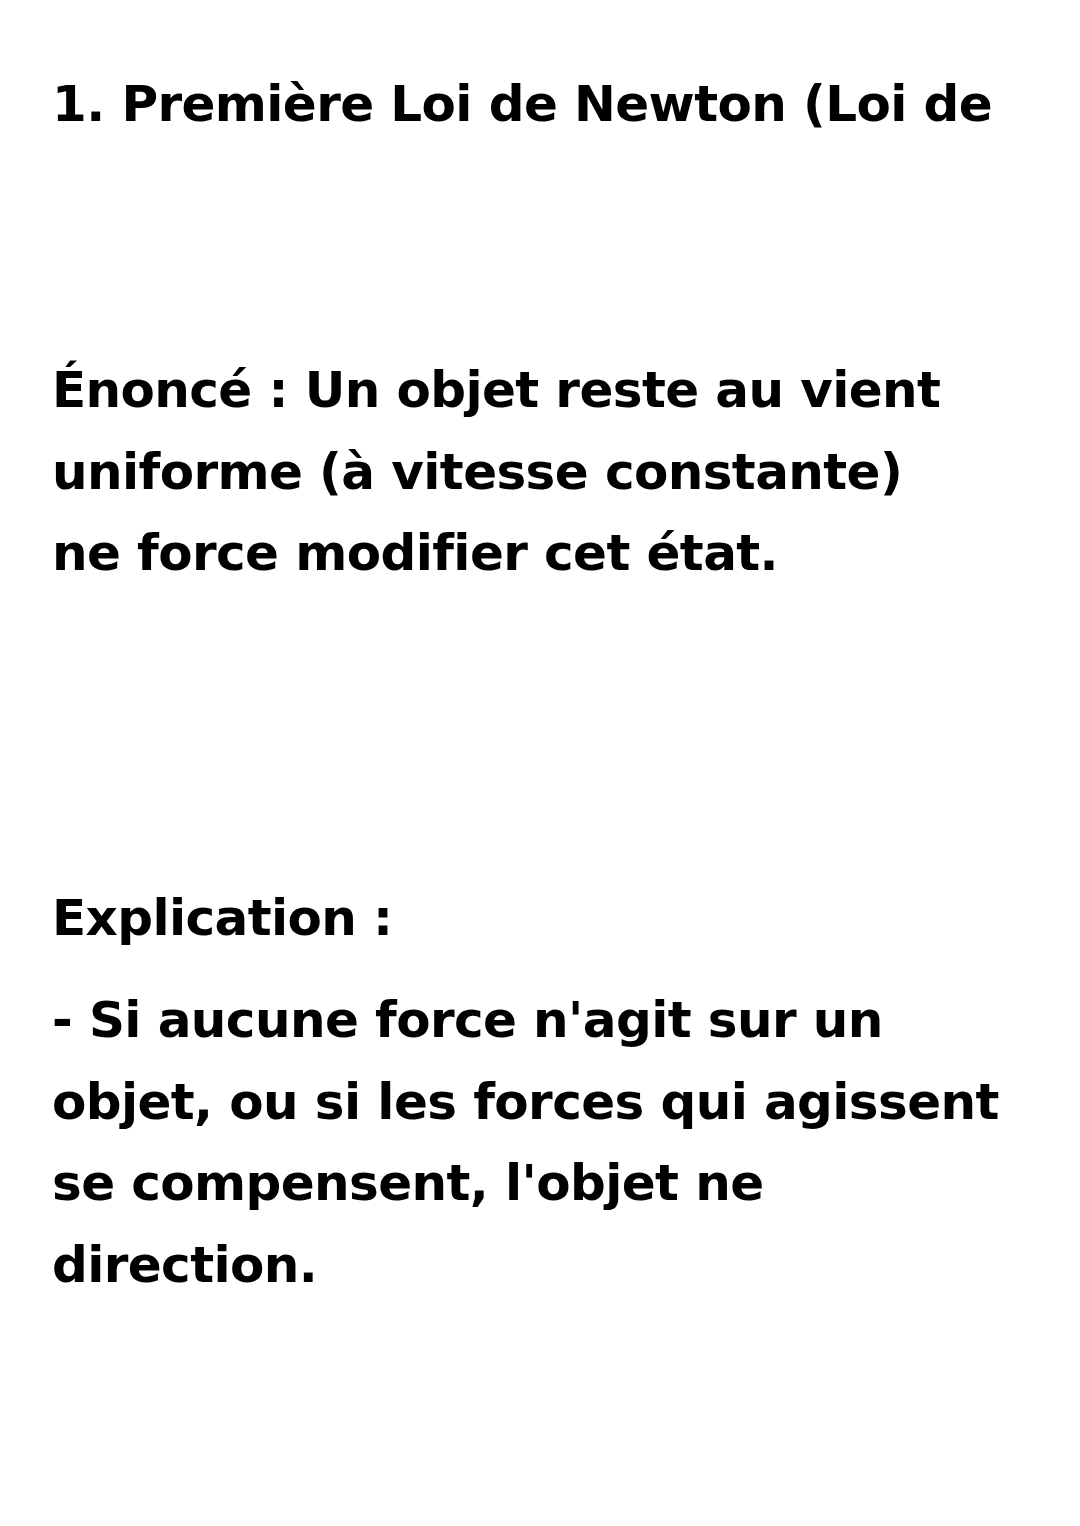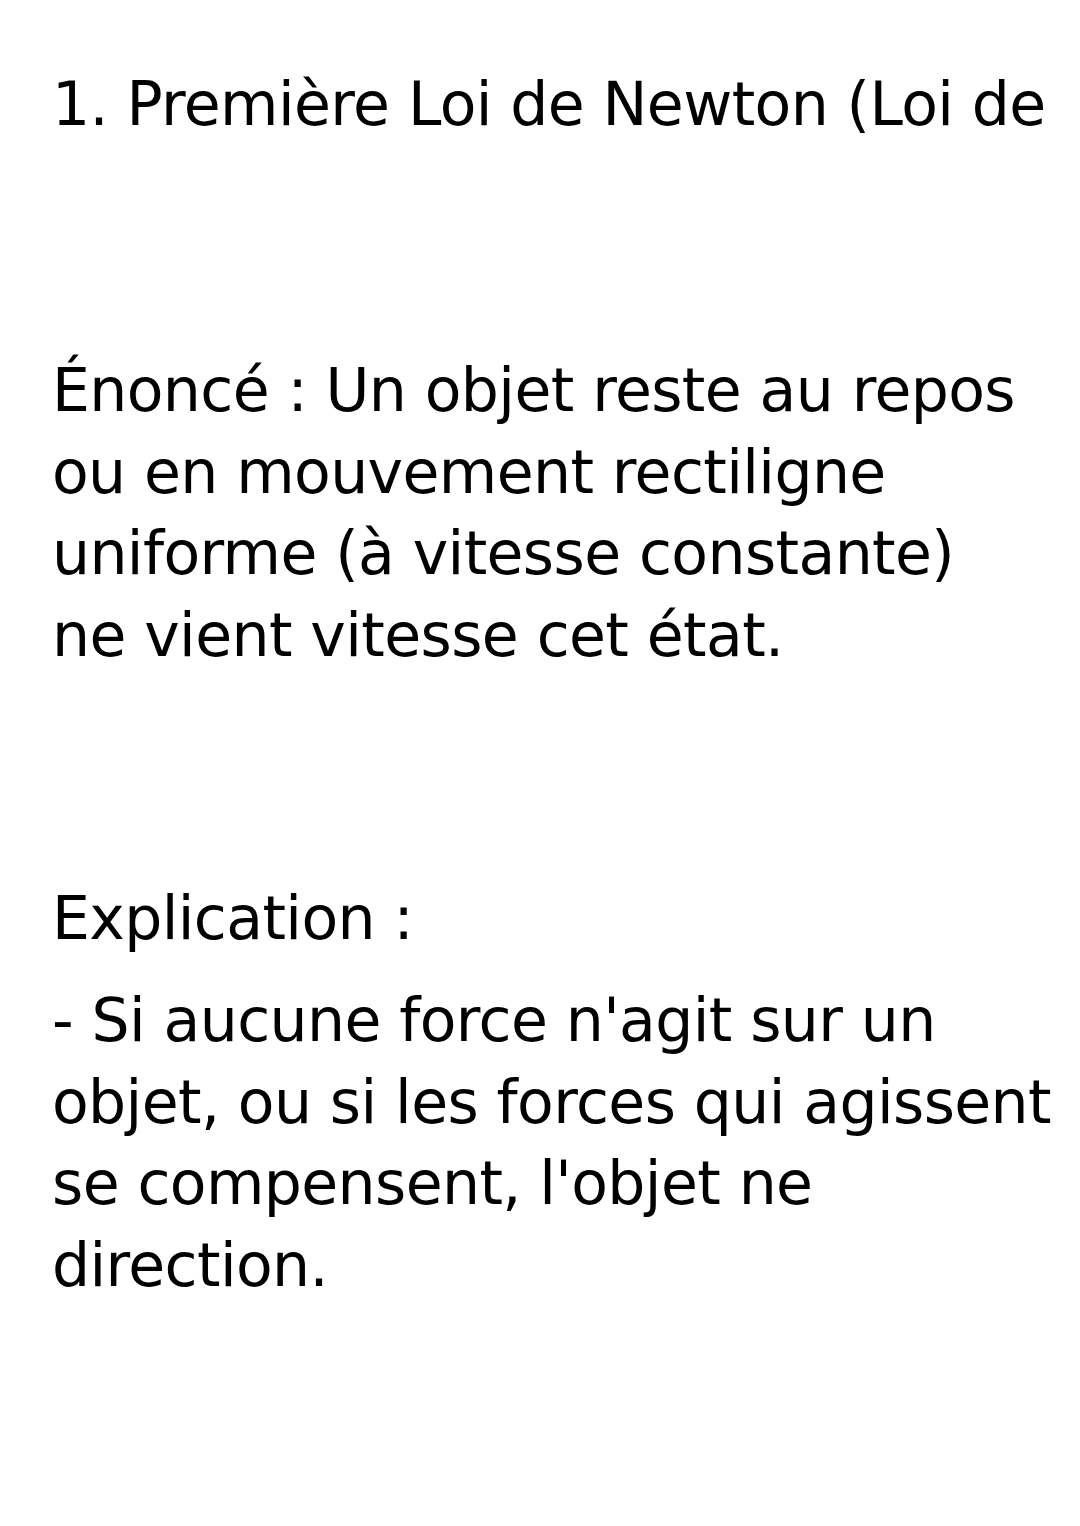--- a/index.html
+++ b/index.html
@@ -19,45 +19,44 @@
       position: absolute;
       left: 52px;
       top: 0;
       width: 1000px;
     }
     .para {
       position: absolute;
       left: 0;
       width: 1000px;
       margin: 0;
-      font-weight: normal;
-      font-size: 60px;
+      font-weight: bold;
+      font-size: 50px;
       line-height: 81.5px;
       letter-spacing: -0.6px;
       white-space: nowrap;
     }
     .line { display: block; }
     #title { top: 64px; }
     #enonce { top: 350px; }
     #explication-heading { top: 878px; }
     #explication-body { top: 980px; }
   </style>
 </head>
 <body>
 
 <div class="page">
   <h1 class="para" id="title">
     <span class="line">1. Première Loi de Newton (Loi de</span>
   </h1>
 
   <p class="para" id="enonce">
-    <span class="line">Énoncé : Un objet reste au repos</span>
-    <span class="line">ou en mouvement rectiligne</span>
+    <span class="line">Énoncé : Un objet reste au vient</span>
     <span class="line">uniforme (à vitesse constante)</span>
-    <span class="line">ne vient vitesse cet état.</span>
+    <span class="line">ne force modifier cet état.</span>
   </p>
 
   <p class="para" id="explication-heading">
     <span class="line">Explication :</span>
   </p>
 
   <p class="para" id="explication-body">
     <span class="line">- Si aucune force n'agit sur un</span>
     <span class="line">objet, ou si les forces qui agissent</span>
     <span class="line">se compensent, l'objet ne</span>

